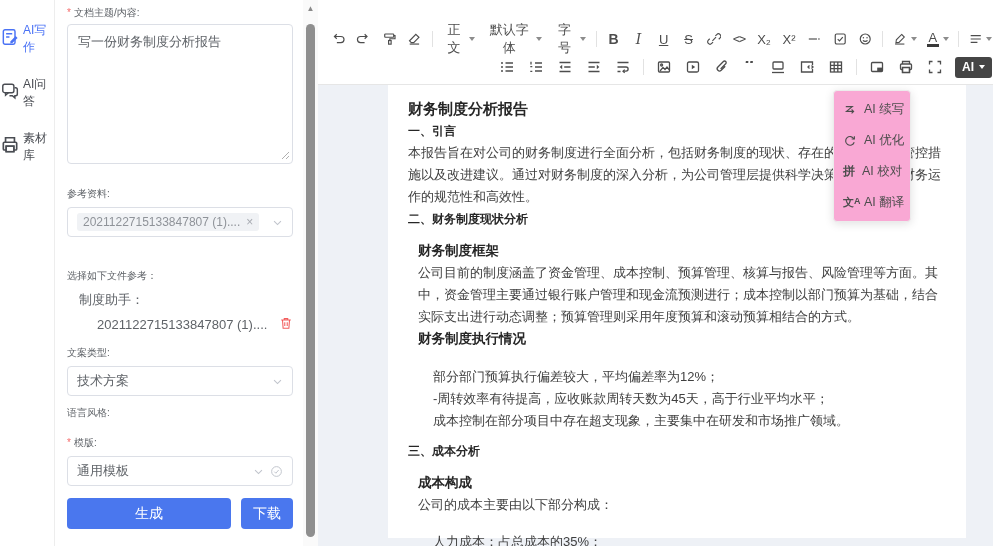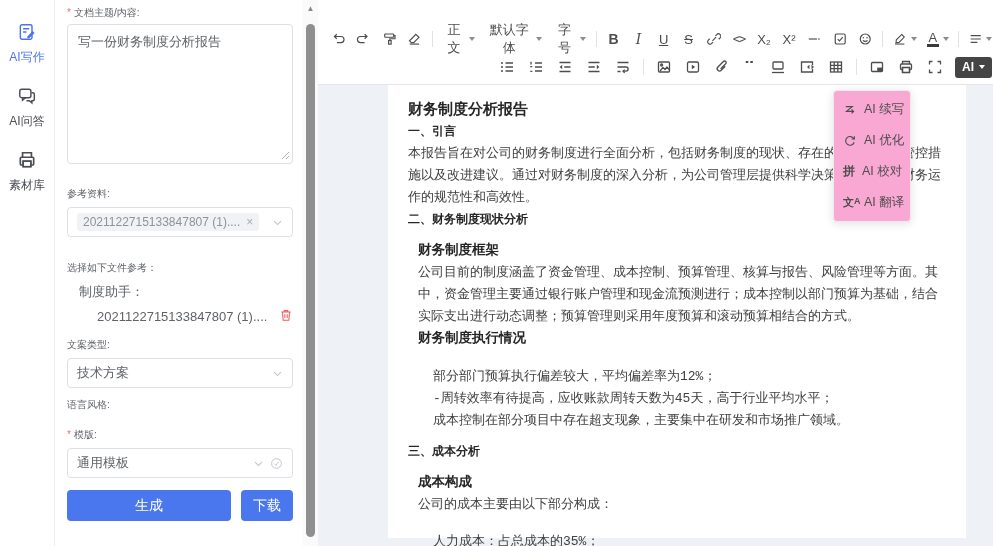--- a/index.html
+++ b/index.html
@@ -3,21 +3,21 @@
 <meta charset="utf-8">
 <style>
   * { margin:0; padding:0; box-sizing:border-box; }
   html,body { width:993px; height:546px; overflow:hidden; background:#fff;
     font-family:"Liberation Sans","DejaVu Sans",sans-serif; }
   .app { display:flex; width:993px; height:546px; }
 
   
   .rail { width:55px; background:#fff; border-right:1px solid #ededed; padding-top:22px;
     display:flex; flex-direction:column; align-items:center; gap:20px; flex:0 0 55px; }
-  .rail-item { display:flex; flex-direction:column; align-items:center; gap:3px; color:#4a4d53; cursor:pointer; }
+  .rail-item { display:flex; flex-direction:row; align-items:center; gap:3px; color:#4a4d53; cursor:pointer; }
   .rail-item.active { color:#4a72f5; }
   .rail-item .rail-label { font-size:12px; }
   .rail-item svg { stroke:currentColor; fill:none; stroke-width:1.3; }
 
   
   .form-panel { width:248px; flex:0 0 248px; padding:6px 10px 0 12px; font-size:13px; color:#5f6368; }
   .lbl { display:block; font-size:10px; color:#5f6368; }
   .req { color:#f56c6c; margin-right:3px; }
   .topic-area { position:relative; margin-top:4px; }
   textarea.topic { width:100%; height:140px; border:1px solid #dcdfe6; border-radius:4px;
@@ -25,21 +25,21 @@
     font-family:inherit; line-height:18px; }
   .resize-grip { position:absolute; right:3px; bottom:4px; }
   .select { height:30px; border:1px solid #dcdfe6; border-radius:4px; background:#fff;
     display:flex; align-items:center; justify-content:space-between; padding:0 9px;
     color:#5f6368; font-size:13px; margin-top:6px; cursor:pointer; }
   .select .chev svg, .chev svg { stroke:#c0c4cc; fill:none; stroke-width:1.6; display:block; }
   .tag { background:#f0f2f5; border-radius:3px; padding:2px 6px; font-size:12px; color:#8f9399;
     display:inline-flex; align-items:center; gap:6px; max-width:185px; white-space:nowrap; }
   .tag .x { color:#a8abb2; font-style:normal; cursor:pointer; }
   .m-ref { margin-top:20px; }
-  .m-files { margin-top:24px; }
+  .m-files { margin-top:32px; }
   .file-group { margin:8px 0 0 12px; color:#5f6368; }
   .file-row { display:flex; align-items:center; justify-content:space-between; margin:7px 0 0 30px; }
   .file-row svg { stroke:#f25c5c; fill:none; stroke-width:1.2; cursor:pointer; }
   .m-type { margin-top:13px; }
   .m-style { margin-top:10px; }
   .m-tpl { margin-top:16px; }
   .tpl-right { display:flex; align-items:center; gap:6px; }
   .circle-ok svg { stroke:#c0c4cc; fill:none; stroke-width:1.2; display:block; }
   .btn-row { display:flex; gap:10px; margin-top:12px; }
   .btn { height:31px; background:#4a77ee; color:#fff; border:none; border-radius:4px;
@@ -81,21 +81,21 @@
   .ai-btn .caret { border-top-color:#fff; }
 
   
   .canvas { flex:1; background:#eef1f6; position:relative; overflow:hidden; }
   .page { position:absolute; left:70px; width:578px; top:0; bottom:8px; background:#fff;
     padding:13px 20px 0 20px; color:#404040; font-size:13px; line-height:22px; }
   .doc-title { font-size:15px; font-weight:bold; color:#262626; line-height:22px; }
   .h1 { font-size:12px; font-weight:bold; color:#262626; line-height:22px; }
   .h2 { font-size:13.5px; font-weight:bold; color:#262626; line-height:22px; }
   .sub { margin-left:10px; }
-  .mt10 { margin-top:10px;font-family:Liberation Mono, monospace; }
+  .mt10 { margin-top:10px; }
   .mt8 { margin-top:8px; }
   .mt16 { margin-top:16px; }
   .mt15 { margin-top:15px; }
   .indent { margin-left:15px; }
 
   
   .ai-menu { position:absolute; left:515px; top:5px; width:78px; background:#f9a8d4;
     border:1px solid #ececec; border-radius:4px; box-shadow:0 2px 10px rgba(0,0,0,.12);
     padding:3px 0; }
   .ai-menu-item { display:flex; align-items:center; gap:7px; height:31px; padding:0 9px;

